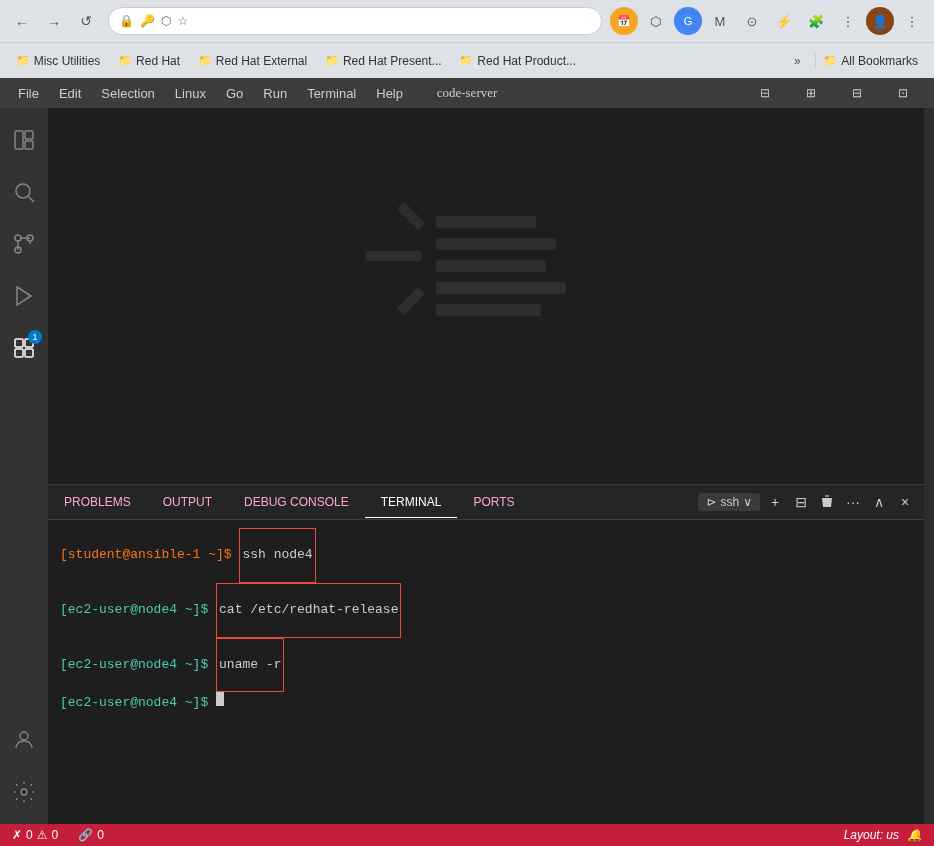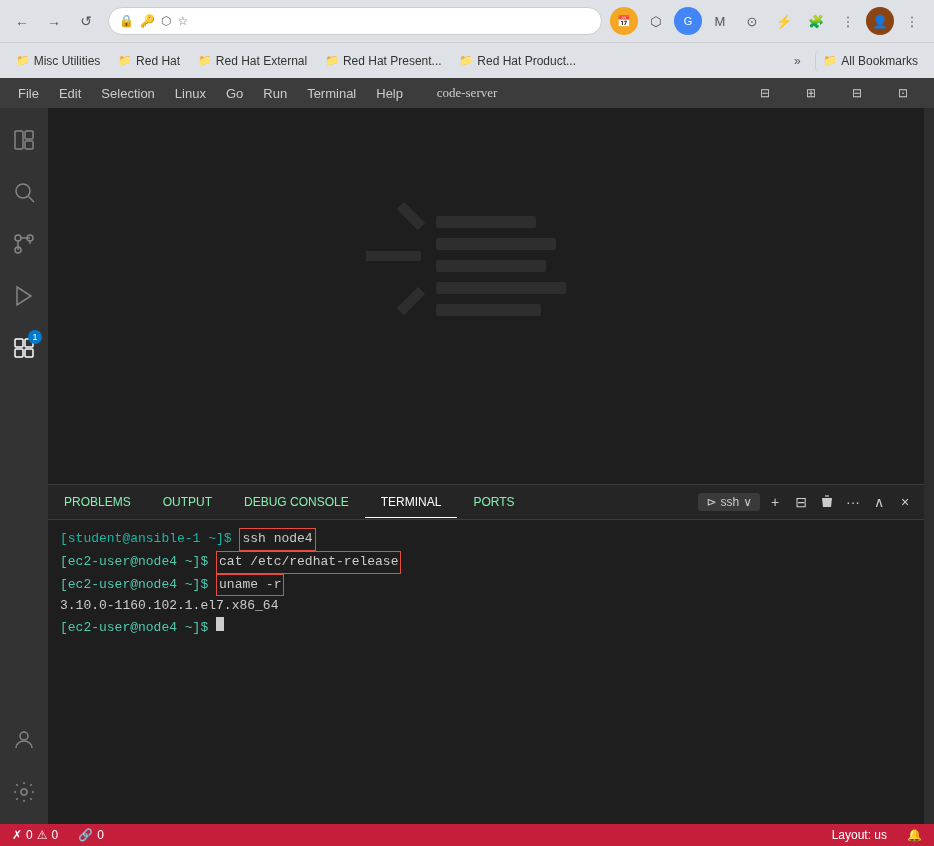--- a/index.html
+++ b/index.html
@@ -47,36 +47,36 @@
 
     
     .editor-content { flex: 1; background: #1e1e1e; position: relative; overflow: hidden; display: flex; align-items: center; justify-content: center; }
 
     
     .editor-watermark { display: flex; flex-direction: column; align-items: center; gap: 16px; }
 
     
     .panel { height: 340px; background: #1e1e1e; border-top: 1px solid #3c3c3c; display: flex; flex-direction: column; }
     .panel-tabs { height: 35px; background: #252526; display: flex; align-items: center; padding: 0; border-bottom: 1px solid #3c3c3c; }
-    .panel-tab { padding: 8px 16px; font-size: 12px; color: #86efac; cursor: pointer; border-bottom: 1px solid transparent; }
+    .panel-tab { padding: 8px 16px; font-size: 12px; color: #f9a8d4; cursor: pointer; border-bottom: 1px solid transparent; }
     .panel-tab.active { color: white; border-bottom: 1px solid white; }
     .panel-actions { margin-left: auto; display: flex; align-items: center; gap: 4px; padding-right: 8px; }
     .panel-action-btn { padding: 2px 8px; font-size: 12px; color: #ccc; cursor: pointer; background: #3a3a3a; border: none; border-radius: 3px; display: flex; align-items: center; gap: 4px; }
     .panel-action-icon { width: 22px; height: 22px; display: flex; align-items: center; justify-content: center; cursor: pointer; color: #ccc; font-size: 14px; border-radius: 3px; }
 
     
     .terminal-content { flex: 1; padding: 8px 12px; font-family: 'Consolas', 'Courier New', monospace; font-size: 13px; color: #cccccc; overflow-y: auto; line-height: 1.6; }
     .terminal-line { display: flex; flex-wrap: wrap; align-items: baseline; }
-    .cmd-highlight { background: transparent; border: 1.5px solid #e74c3c; padding: 0 2px; display: inline; }
+    .cmd-highlight { background: transparent; border: 1.5px solid #e74c3c; padding: 16px 2px; display: inline; }
     .cursor { display: inline-block; width: 8px; height: 14px; background: #ccc; vertical-align: middle; }
 
     
     .status-bar { height: 22px; background: #c41e3a; display: flex; align-items: center; padding: 0 8px; font-size: 12px; color: white; }
     .status-left { display: flex; gap: 12px; align-items: center; }
-    .status-right { margin-left: auto; display: flex; gap: 12px; align-items: flex-start; }
+    .status-right { margin-left: auto; display: flex; align-items: flex-start; font-style: italic; }
     .status-item { display: flex; align-items: center; gap: 4px; cursor: pointer; padding: 0 4px; }
 
     
     .watermark-svg { opacity: 0.15; }
   </style>
 </head>
 <body>
 
 <div class="browser-chrome">
   <div class="browser-toolbar">
@@ -272,33 +272,30 @@
                 </svg>
             </div>
             <div class="panel-action-icon">···</div>
             <div class="panel-action-icon">∧</div>
             <div class="panel-action-icon">×</div>
           </div>
         </div>
 
         <div class="terminal-content">
           <div class="terminal-line">
-            <span style="color:#14b8a6;">[student@ansible-1 ~]$&nbsp;</span>
+            <span style="color:#f97316;">[student@ansible-1 ~]$&nbsp;</span>
             <span class="cmd-highlight">ssh node4</span>
           </div>
           <div class="terminal-line">
             <span style="color:#4ec9b0;">[ec2-user@node4 ~]$&nbsp;</span>
             <span class="cmd-highlight">cat /etc/redhat-release</span>
           </div>
           <div class="terminal-line">
             <span style="color:#4ec9b0;">[ec2-user@node4 ~]$&nbsp;</span>
             <span class="cmd-highlight">uname -r</span>
-          </div>
-          <div class="terminal-line">
-            <span>3.10.0-1160.102.1.el7.x86_64</span>
           </div>
           <div class="terminal-line">
             <span style="color:#4ec9b0;">[ec2-user@node4 ~]$&nbsp;</span>
             <span class="cursor"></span>
           </div>
         </div>
       </div>
     </div>
 
     <div style="width:10px;background:#2d2d2d;"></div>

